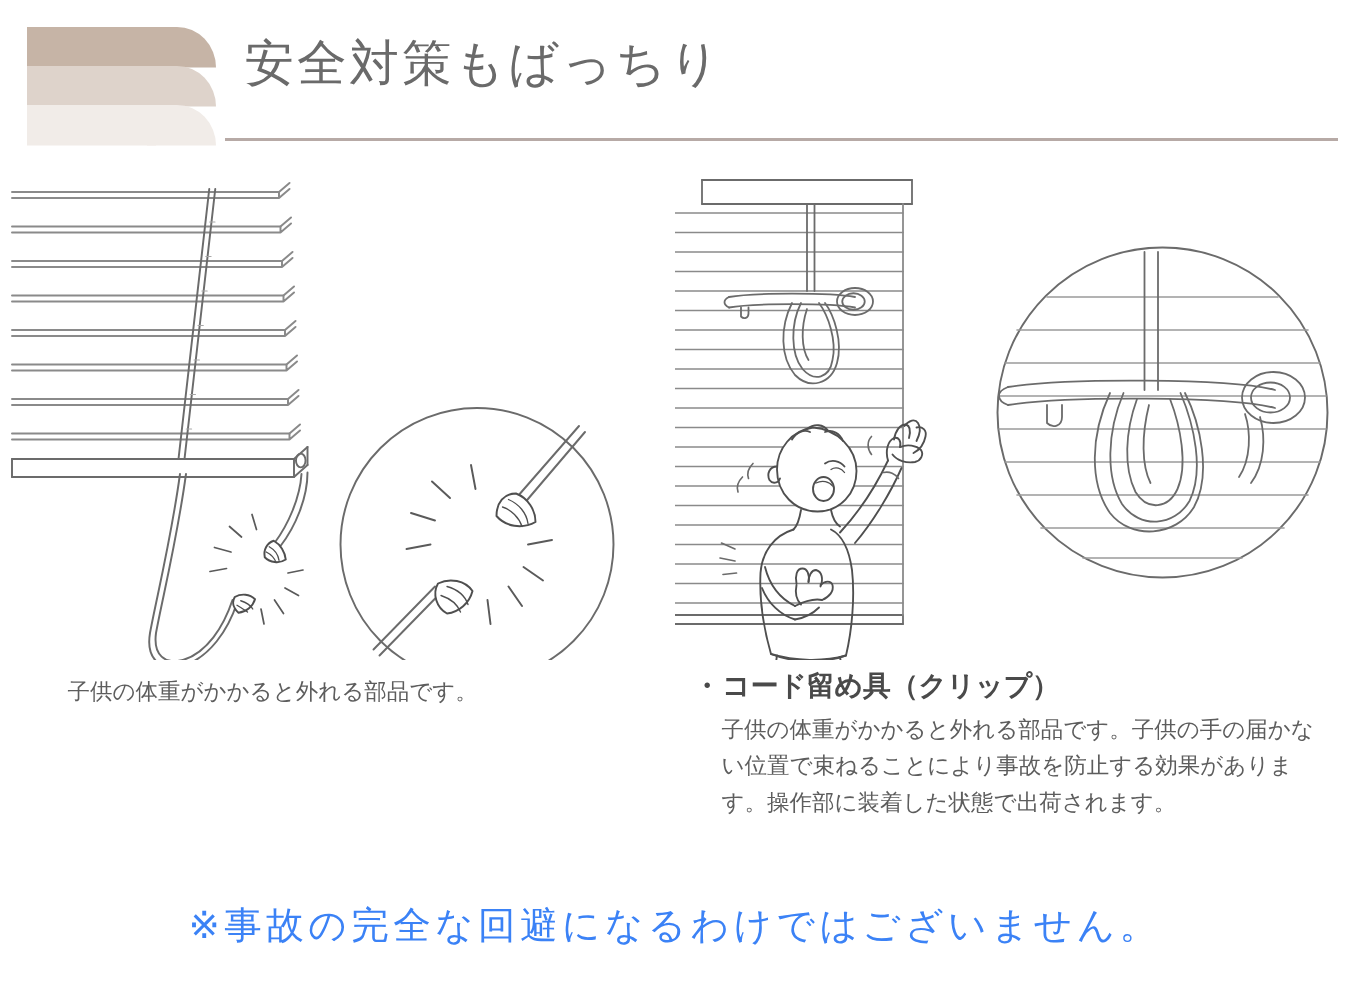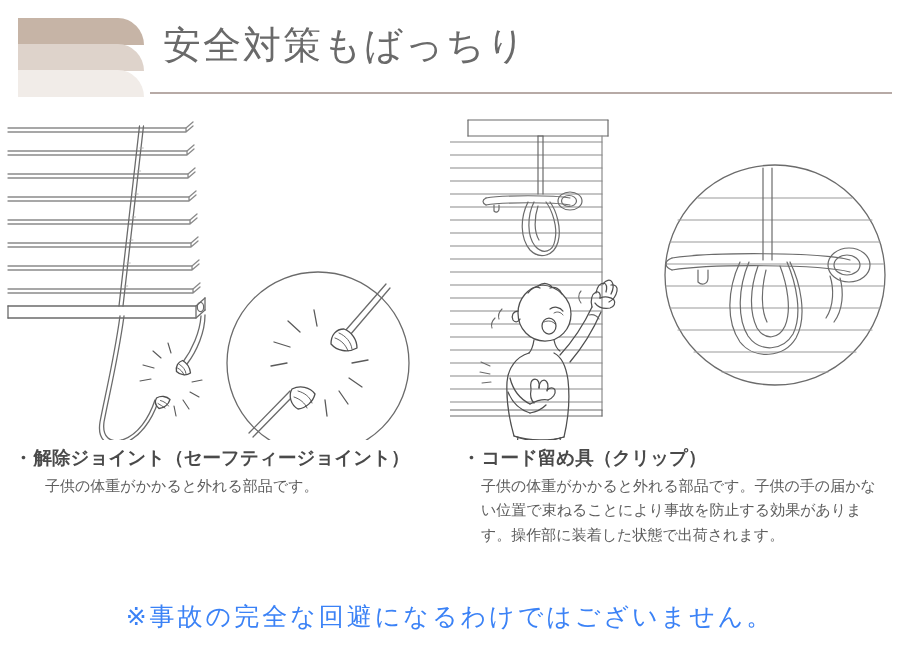--- a/index.html
+++ b/index.html
@@ -55,21 +55,21 @@
   }
   #ribbon-band-1 { top: 0px; }
   #ribbon-band-2 { top: 26px; }
   #ribbon-band-3 { top: 52px; }
 
   #header-title {
     position: absolute;
     left: 163px;
     top: 20px;
     font-family: Liberation Mono, monospace;
-    font-size: 38px;
+    font-size: 33px;
     letter-spacing: 2px;
     color: #6a6a6a;
     white-space: nowrap;
   }
   #header-rule {
     position: absolute;
     left: 150px;
     top: 92px;
     width: 742px;
     height: 2px;
@@ -485,21 +485,20 @@
             <path d="M316 160 C 311 180, 311 200, 317 212"></path>
           </g>
         </g>
       </g>
     </svg>
   </div>
 
 </div>
 
 <div class="textblock" id="text-left">
-  <div class="tb-heading"><span class="tb-bullet">・</span><span>解除ジョイント（セーフティージョイント）</span></div>
   <div class="tb-body">子供の体重がかかると外れる部品です。</div>
 </div>
 
 <div class="textblock" id="text-right">
   <div class="tb-heading"><span class="tb-bullet">・</span><span>コード留め具（クリップ）</span></div>
   <div class="tb-body">子供の体重がかかると外れる部品です。子供の手の届かない位置で束ねることにより事故を防止する効果があります。操作部に装着した状態で出荷されます。</div>
 </div>
 
 <div id="footer-note">※事故の完全な回避になるわけではございません。</div>
 

